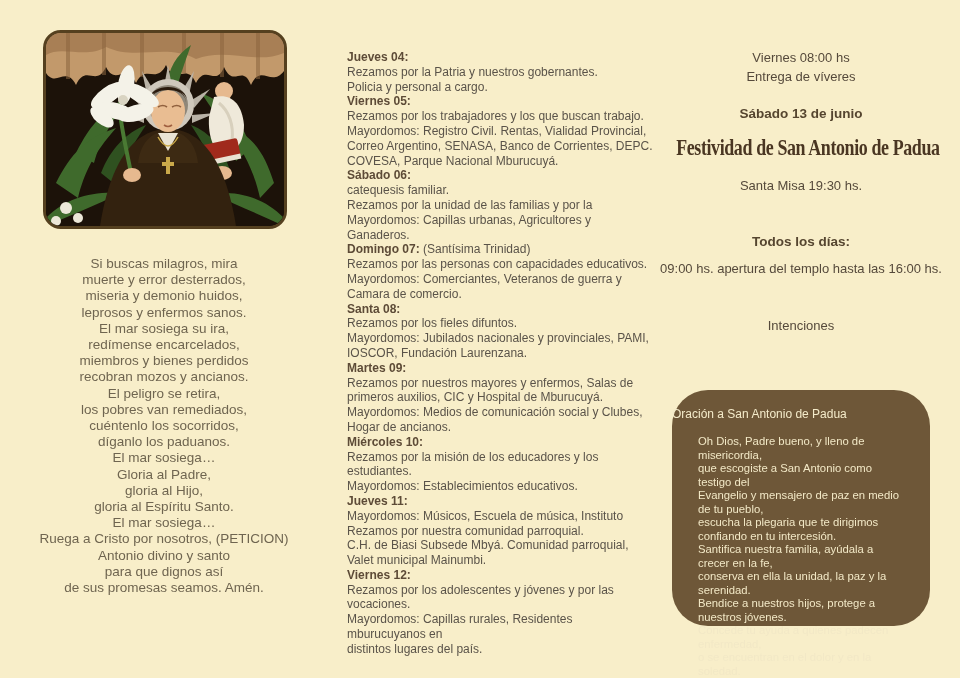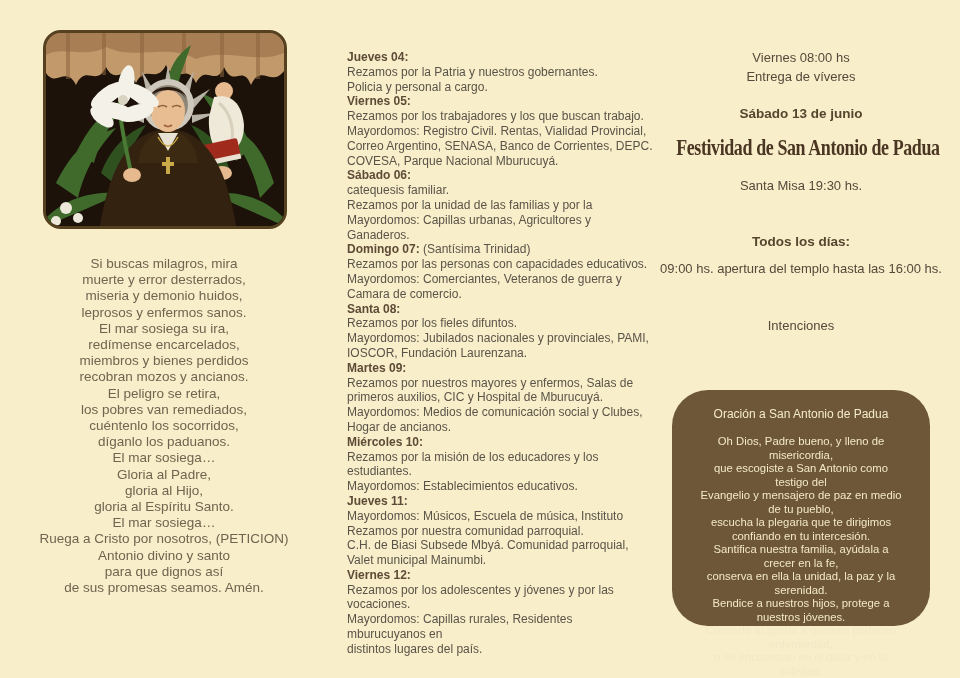--- a/index.html
+++ b/index.html
@@ -40,21 +40,21 @@
   .rp-title{
     position:absolute;left:-14px;width:320px;top:135px;
     font-family:"Liberation Serif","DejaVu Serif",serif;
     font-weight:bold;font-size:23px;color:#4a3622;
     transform:scaleX(0.78);transform-origin:50% 50%;
     letter-spacing:-0.5px;white-space:nowrap;
   }
   .prayer-box{
     position:absolute;left:672px;top:390px;width:258px;height:236px;
     background:#6e5738;border-radius:36px;
-    color:#f2e8c6;text-align:center;box-sizing:border-box;
+    color:#f2e8c6;text-align:left;box-sizing:border-box;
     padding-top:17px;
   }
   .prayer-heading{font-size:12px;margin-bottom:14px;color:#f4ebca;}
   .prayer-text{
     font-size:11.3px;line-height:13.5px;white-space:pre-line;color:#f2e8c6;
     padding:0 26px;
   }
 </style>
 </head>
 <body>

